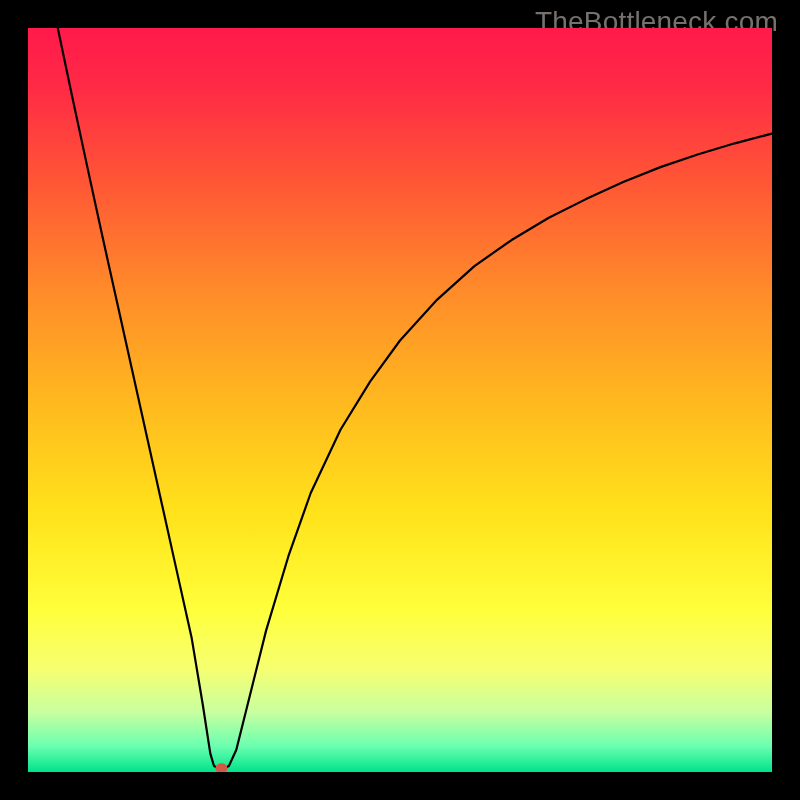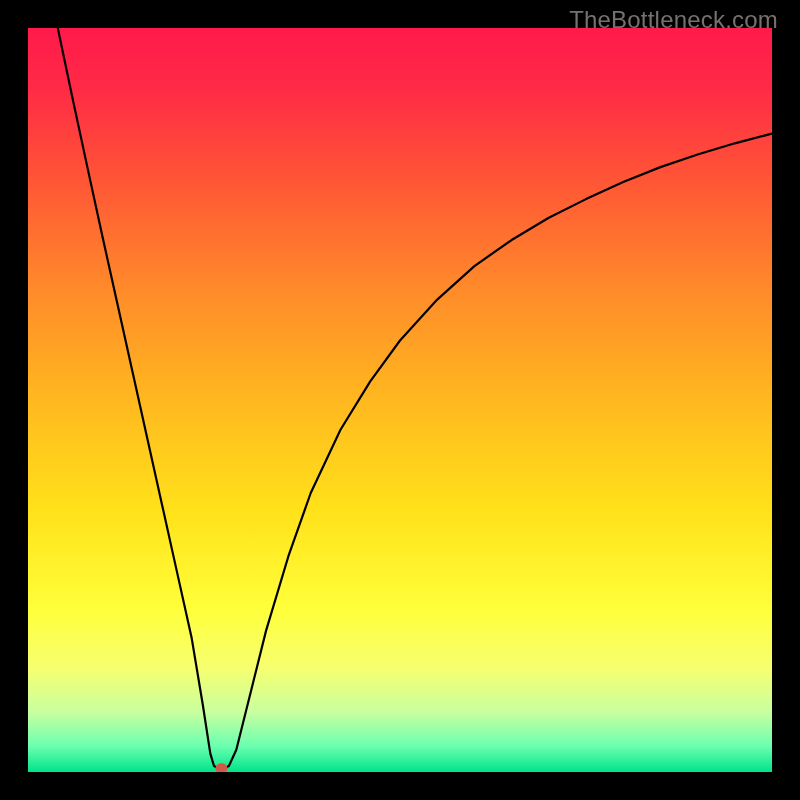--- a/index.html
+++ b/index.html
@@ -21,21 +21,21 @@
     left: 28px;
     top: 28px;
     width: 744px;
     height: 744px;
   }
   .watermark {
     position: absolute;
     top: 6px;
     right: 22px;
     font-family: Arial, Helvetica, sans-serif;
-    font-size: 24px;
+    font-size: 28px;
     color: #76716d;
     letter-spacing: 0.2px;
     font-weight: 500;
   }
   svg { display: block; }
 </style>
 </head>
 <body>
 
 <div class="frame">

